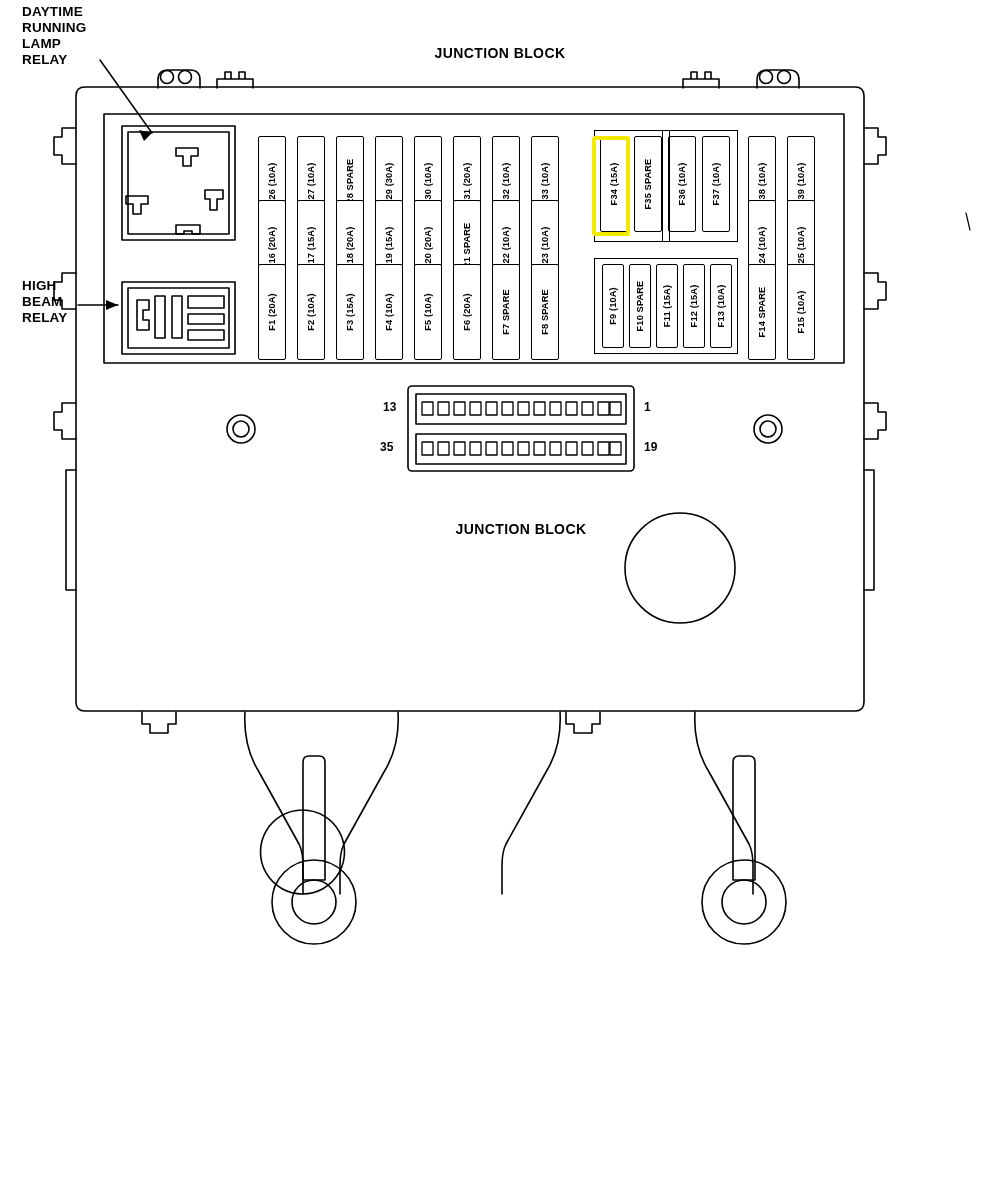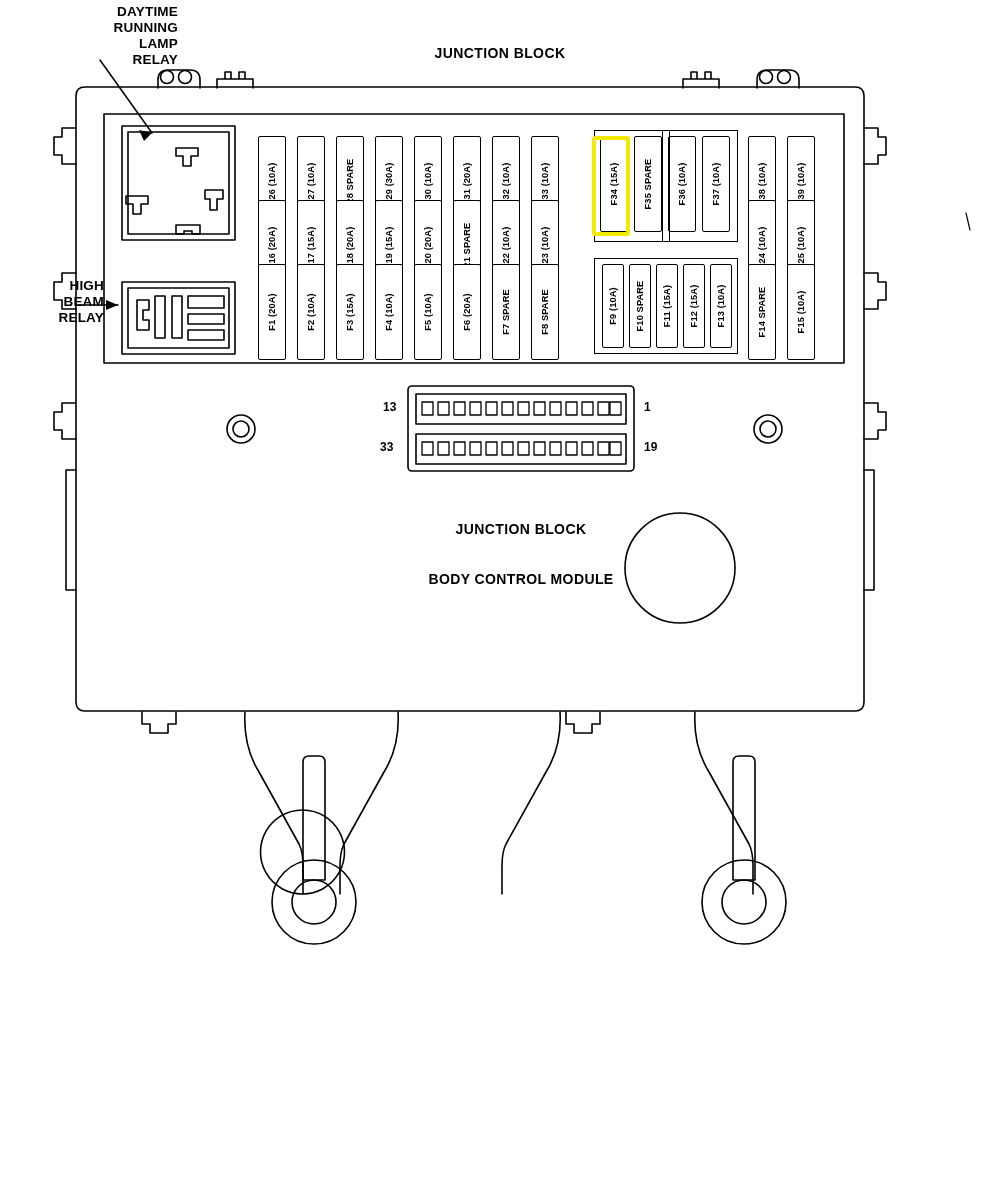--- a/index.html
+++ b/index.html
@@ -32,21 +32,21 @@
     color: #000;
     white-space: pre;
     line-height: 1.18;
   }
   .title-blk {
     text-align: center;
     font-size: 14px;
     letter-spacing: 0.4px;
   }
   .callout {
-    text-align: right;
+    text-align: left;
     font-size: 13.5px;
     letter-spacing: 0.2px;
   }
   .pin-num {
     font-size: 12px;
     font-weight: bold;
   }
   
   .fuse {
     position: absolute;
@@ -209,35 +209,34 @@
       <path d="M118,305 l-12,-5 l0,10 z" fill="#000" stroke="none"></path>
     </g>
   </svg>
 
   <div class="txt title-blk" style="left:340px; top:12px; width:320px;">
     <div>JUNCTION BLOCK</div>
   </div>
 
   <div class="txt title-blk" style="left:361px; top:488px; width:320px;">
     <div>JUNCTION BLOCK</div>
-    <div>BODY CONTROL MODULE</div>
   </div>
 
   <div class="txt callout" style="left:22px; top:4px; width:156px;">DAYTIME
 RUNNING
 LAMP
 RELAY</div>
 
   <div class="txt callout" style="left:22px; top:278px; width:82px;">HIGH
 BEAM
 RELAY</div>
 
   <div class="txt pin-num" style="left:383px; top:400px;">13</div>
   <div class="txt pin-num" style="left:644px; top:400px;">1</div>
-  <div class="txt pin-num" style="left:380px; top:440px;">33</div>
+  <div class="txt pin-num" style="left:380px; top:440px;">35</div>
   <div class="txt pin-num" style="left:644px; top:440px;">19</div>
 
   <div id="fuses">
       <div class="fuse" style="left: 258px; top: 136px; width: 28px; height: 96px;">
         <span>F26 (10A)</span>
       </div>
       <div class="fuse" style="left: 258px; top: 200px; width: 28px; height: 96px;">
         <span>F16 (20A)</span>
       </div>
       <div class="fuse" style="left: 258px; top: 264px; width: 28px; height: 96px;">

